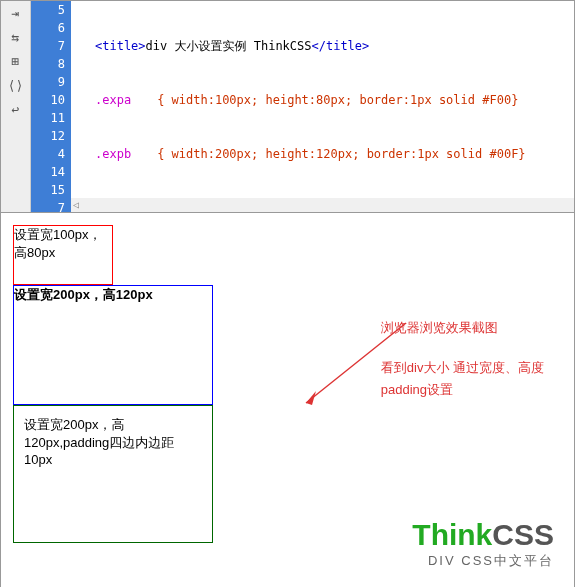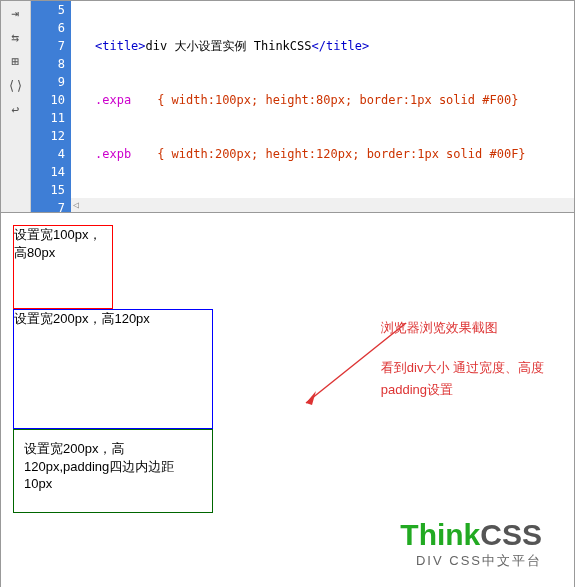--- a/index.html
+++ b/index.html
@@ -17,31 +17,31 @@
     .tag { color: #0000cc; }
     .sel-a { color: #cc00cc; }
     .sel-b { color: #cc00cc; }
     .prop { color: #cc3300; margin-left: 26px; }
     .text { color: #000; }
     .scroll-corner { position: absolute; bottom: 0; left: 0; width: 100%; height: 14px; background: #f0f0f0; display: flex; align-items: center; }
     .scroll-left { margin-left: 2px; color: #888; font-size: 10px; }
 
     
     .preview-pane { position: relative; padding: 12px; height: 375px; background: #fff; }
-    .expa { width: 100px; height: 84px; border: 1px solid #F00; font-size: 13px; font-family: "SimSun", sans-serif; }
-    .expb { width: 200px; height: 120px; border: 1px solid #00F; font-size: 13px; font-family: "SimSun", sans-serif; }
-    .expc { width: 200px; height: 84px; border: 1px solid #060; padding: 10px; font-size: 13px; font-family: "SimSun", sans-serif; }
+    .expa { width: 100px; height: 60px; border: 1px solid #F00; font-size: 13px; font-family: "SimSun", sans-serif; }
+    .expb { width: 200px; height: 120px; border: 1px solid #00F; font-size: 13px; font-family: "SimSun", sans-serif; font-weight: bold; }
+    .expc { width: 200px; height: 138px; border: 1px solid #060; padding: 10px; font-size: 13px; font-family: "SimSun", sans-serif; }
 
     
     .annotation { position: absolute; right: 30px; top: 106px; color: #dd3333; font-size: 13px; font-family: "SimSun", sans-serif; }
     .annotation div { margin-bottom: 4px; }
     .arrow-svg { position: absolute; right: 158px; top: 100px; pointer-events: none; }
 
     
-    .logo { position: absolute; right: 32px; bottom: 18px; text-align: right; font-family: Arial, sans-serif; }
+    .logo { position: absolute; right: 20px; bottom: 18px; text-align: right; font-family: Arial, sans-serif; }
     .logo-main { font-size: 30px; font-weight: bold; }
     .logo-think { color: #22aa22; }
     .logo-css { color: #555; }
     .logo-sub { font-size: 13px; color: #666; letter-spacing: 2px; font-family: "SimSun", Arial; text-align: right; }
   </style>
 </head>
 <body>
 
 <div class="container">
 

